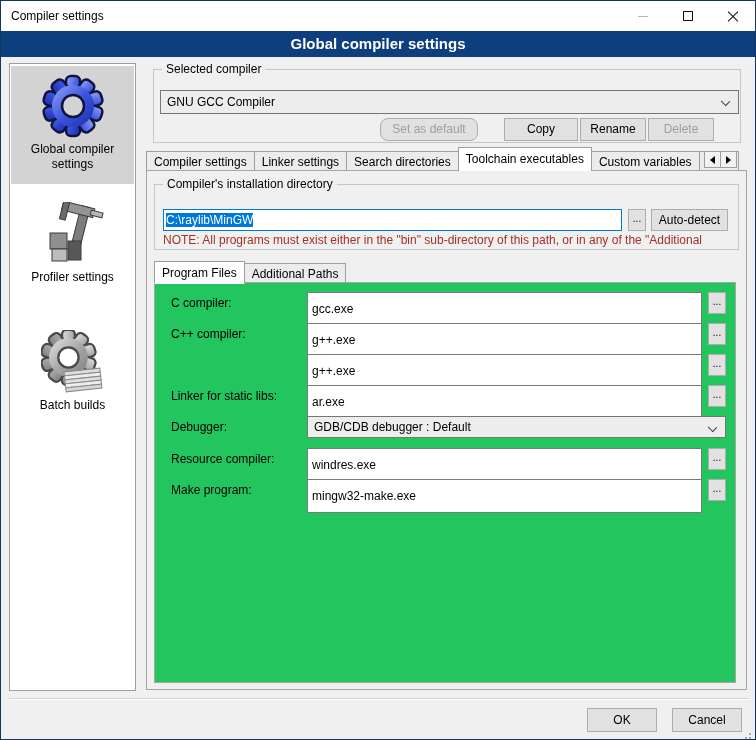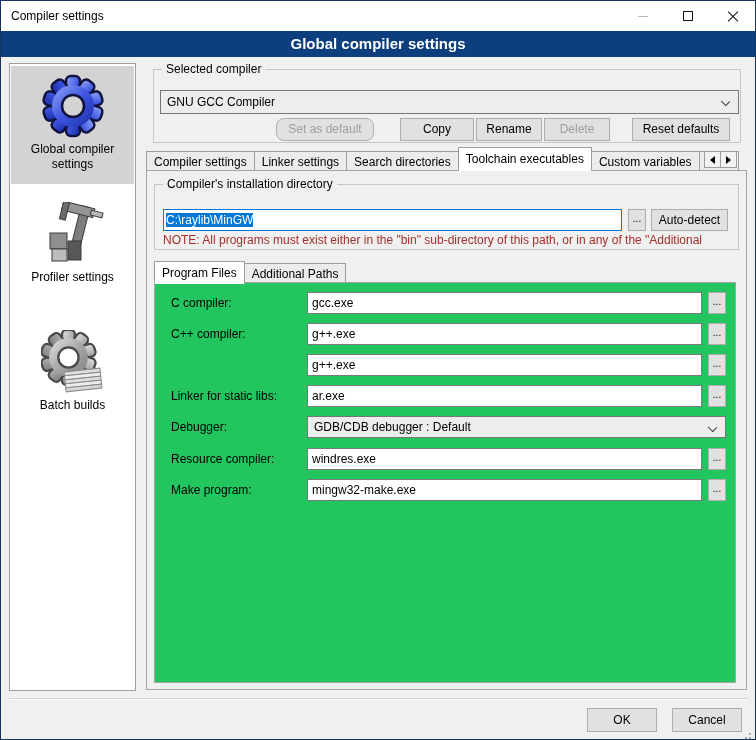--- a/index.html
+++ b/index.html
@@ -83,21 +83,21 @@
   
   .subtabstrip{position:absolute;left:7px;top:89px;width:585px;height:23px;}
   .subtabs{position:absolute;left:0;bottom:0;display:flex;align-items:flex-end;}
   .subtabs .tab.active{background:#fff;height:23px;line-height:22px;border-bottom:1px solid #fff;margin-bottom:-1px;}
 
   
   .subpage{position:absolute;left:7px;top:111px;width:582px;height:401px;background:#22c55e;border:1px solid #a5a5a5;z-index:2;}
   .frow{position:absolute;left:0;width:100%;height:22px;}
   .flabel{position:absolute;left:16px;top:0;font-size:12px;line-height:22px;color:#000;}
   .finput{position:absolute;left:152px;top:0;width:395px;height:22px;background:#fff;border:1px solid #7a7a7a;
-          font-size:12px;padding:4px 4px;color:#000;}
+          font-size:12px;padding:16px 4px;color:#000;}
   .fbrowse{left:553px;top:0;}
   .fcombo{left:152px;top:0;width:419px;height:22px;line-height:20px;}
   .r0{top:9px;}.r1{top:40px;}.r2{top:71px;}.r3{top:102px;}.r4{top:133px;}.r5{top:165px;}.r6{top:196px;}
 
   
   .footer-sep{position:absolute;left:8px;top:697px;width:740px;height:2px;border-top:1px solid #d5d5d5;border-bottom:1px solid #fdfdfd;}
   .b-ok{position:absolute;left:586px;top:707px;width:70px;height:24px;line-height:22px;}
   .b-cancel{position:absolute;left:671px;top:707px;width:70px;height:24px;line-height:22px;}
   .grip{position:absolute;right:4px;bottom:4px;width:2px;height:2px;background:#a9a9a9;
         box-shadow:-4px 4px 0 #a9a9a9,0 4px 0 #a9a9a9,-8px 8px 0 #a9a9a9,-4px 8px 0 #a9a9a9,0 8px 0 #a9a9a9;}
@@ -196,21 +196,20 @@
     <span class="glabel">Selected compiler</span>
     <div class="combo c-compiler">
       <span>GNU GCC Compiler</span>
       <span class="chev"></span>
     </div>
     <div class="btnrow">
       <div class="btn disabled b-setdef">Set as default</div>
       <div class="btn b-copy">Copy</div>
       <div class="btn b-rename">Rename</div>
       <div class="btn disabled b-delete">Delete</div>
-      <div class="btn b-reset">Reset defaults</div>
     </div>
   </div>
 
   <div class="tabstrip">
     <div class="tabs">
       <div class="tab">Compiler settings</div>
       <div class="tab">Linker settings</div>
       <div class="tab">Search directories</div>
       <div class="tab active">Toolchain executables</div>
       <div class="tab">Custom variables</div>

